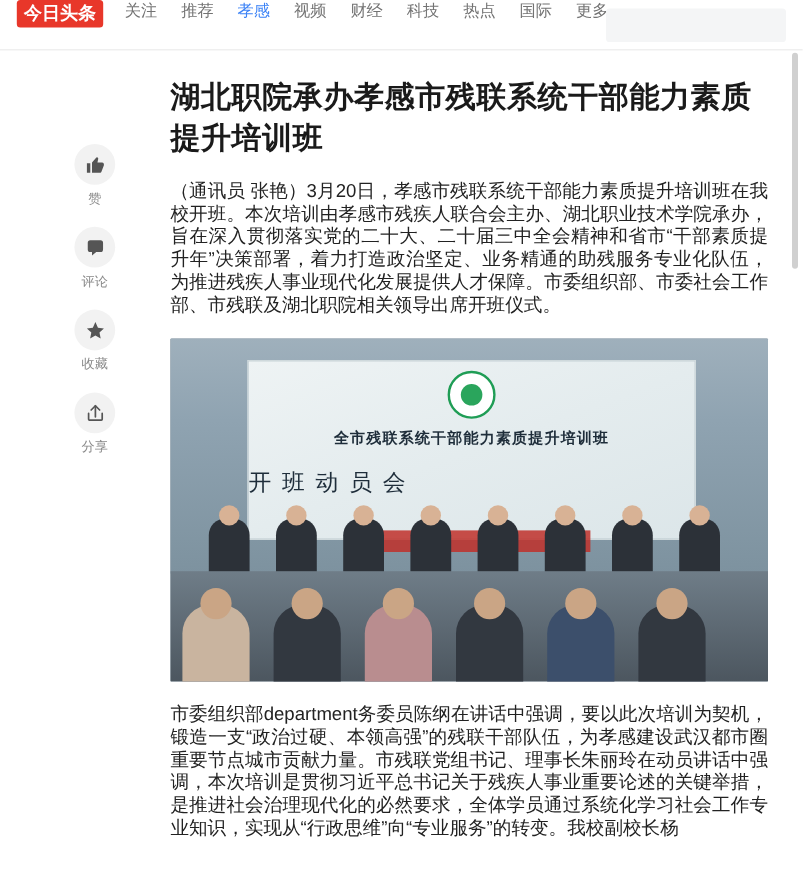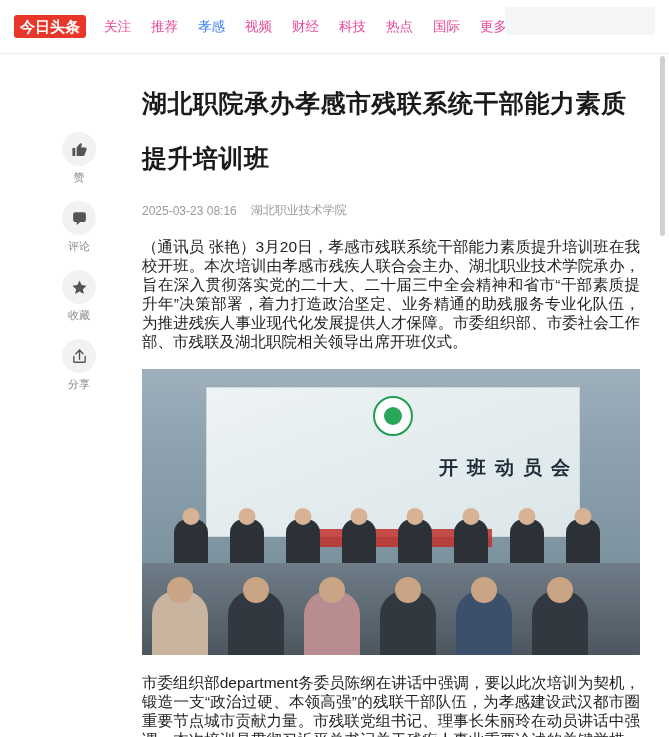--- a/index.html
+++ b/index.html
@@ -9,25 +9,25 @@
     width: 669px;
     height: 737px;
     overflow: hidden;
     background: #ffffff;
     font-family: "Liberation Sans", sans-serif;
   }
 
   
   .topbar {
     position: relative;
-    height: 54px;
+    height: 42px;
     background: #ffffff;
     border-bottom: 1px solid #ececec;
     display: flex;
-    align-items: center;
+    align-items: flex-start;
     padding: 0 14px;
   }
   .logo {
     background: #e8372a;
     color: #ffffff;
     font-size: 15px;
     font-weight: bold;
     padding: 4px 6px;
     border-radius: 3px;
     letter-spacing: 0px;
@@ -35,21 +35,21 @@
     white-space: nowrap;
   }
   .nav {
     display: flex;
     align-items: center;
     margin-left: 18px;
     gap: 20px;
   }
   .nav-item {
     font-size: 13.5px;
-    color: #ec4899;
+    color: #737373;
     white-space: nowrap;
     cursor: pointer;
   }
   .nav-item.active { color: #3b82f6; font-weight: normal; }
   .search-box {
     position: absolute;
     right: 14px;
     top: 7px;
     width: 150px;
     height: 28px;
@@ -100,21 +100,21 @@
 
   
   .article {
     position: absolute;
     left: 142px;
     top: 22px;
     width: 498px;
   }
   .headline {
     font-size: 25px;
-    line-height: 55px;
+    line-height: 34px;
     font-weight: bold;
     color: #1a1a1a;
     margin: 0;
     letter-spacing: 0.5px;
   }
   .meta {
     margin-top: 16px;
     font-size: 12px;
     color: #9a9a9a;
     display: flex;
@@ -162,22 +162,22 @@
     position: absolute; left: 50%; top: 50%; transform: translate(-50%,-50%);
     width: 18px; height: 18px; border-radius: 50%;
     background: #2aa55c;
   }
   .ph-line1 {
     position: absolute; top: 56px; left: 0; right: 0; text-align: center;
     font-size: 12.5px; color: #1e2d3a; font-weight: bold; letter-spacing: 1px;
     font-family: "Liberation Sans", sans-serif;
   }
   .ph-line2 {
-    position: absolute; top: 67px; left: 0; right: 0; text-align: right;
-    font-size: 19px; color: #1e2d3a; font-weight: bold; letter-spacing: 9px;
+    position: absolute; top: 88px; left: 0; right: 0; text-align: left;
+    font-size: 19px; color: #1e2d3a; font-weight: normal; letter-spacing: 9px;
   }
   .ph-table {
     position: absolute; left: 28px; right: 28px; top: 196px; height: 36px;
     background: linear-gradient(180deg,#b8352e 0%, #9e2a24 100%);
     border-radius: 2px;
   }
   .ph-banner {
     position: absolute; left: 150px; top: 160px; width: 200px; height: 18px;
     background: #c0302a; opacity: .85;
   }
@@ -270,31 +270,28 @@
             <path d="M7 8l5-5 5 5"></path>
           </svg>
       </div>
       <div class="rail-label">分享</div>
     </div>
   </div>
 
   <div class="article">
     <h1 class="headline">湖北职院承办孝感市残联系统干部能力素质提升培训班</h1>
 
-    <div class="meta">
-      <span>2025-03-23 08:16</span>
-      <span class="source">湖北职业技术学院</span>
-    </div>
 
     <p class="para">（通讯员 张艳）3月20日，孝感市残联系统干部能力素质提升培训班在我校开班。本次培训由孝感市残疾人联合会主办、湖北职业技术学院承办，旨在深入贯彻落实党的二十大、二十届三中全会精神和省市“干部素质提升年”决策部署，着力打造政治坚定、业务精通的助残服务专业化队伍，为推进残疾人事业现代化发展提供人才保障。市委组织部、市委社会工作部、市残联及湖北职院相关领导出席开班仪式。</p>
 
     <div class="photo">
       <div class="ph-wall"></div>
       <div class="ph-screen">
         <div class="ph-emblem"></div>
+        <div class="ph-line1">全市残联系统干部能力素质提升培训班</div>
         <div class="ph-line2">开班动员会</div>
       </div>
       <div class="ph-banner"></div>
       <div class="ph-seat-row">
         <div class="ph-person" style="left:6px">
             <i></i>
           </div>
         <div class="ph-person" style="left:62px">
             <i></i>
           </div>

